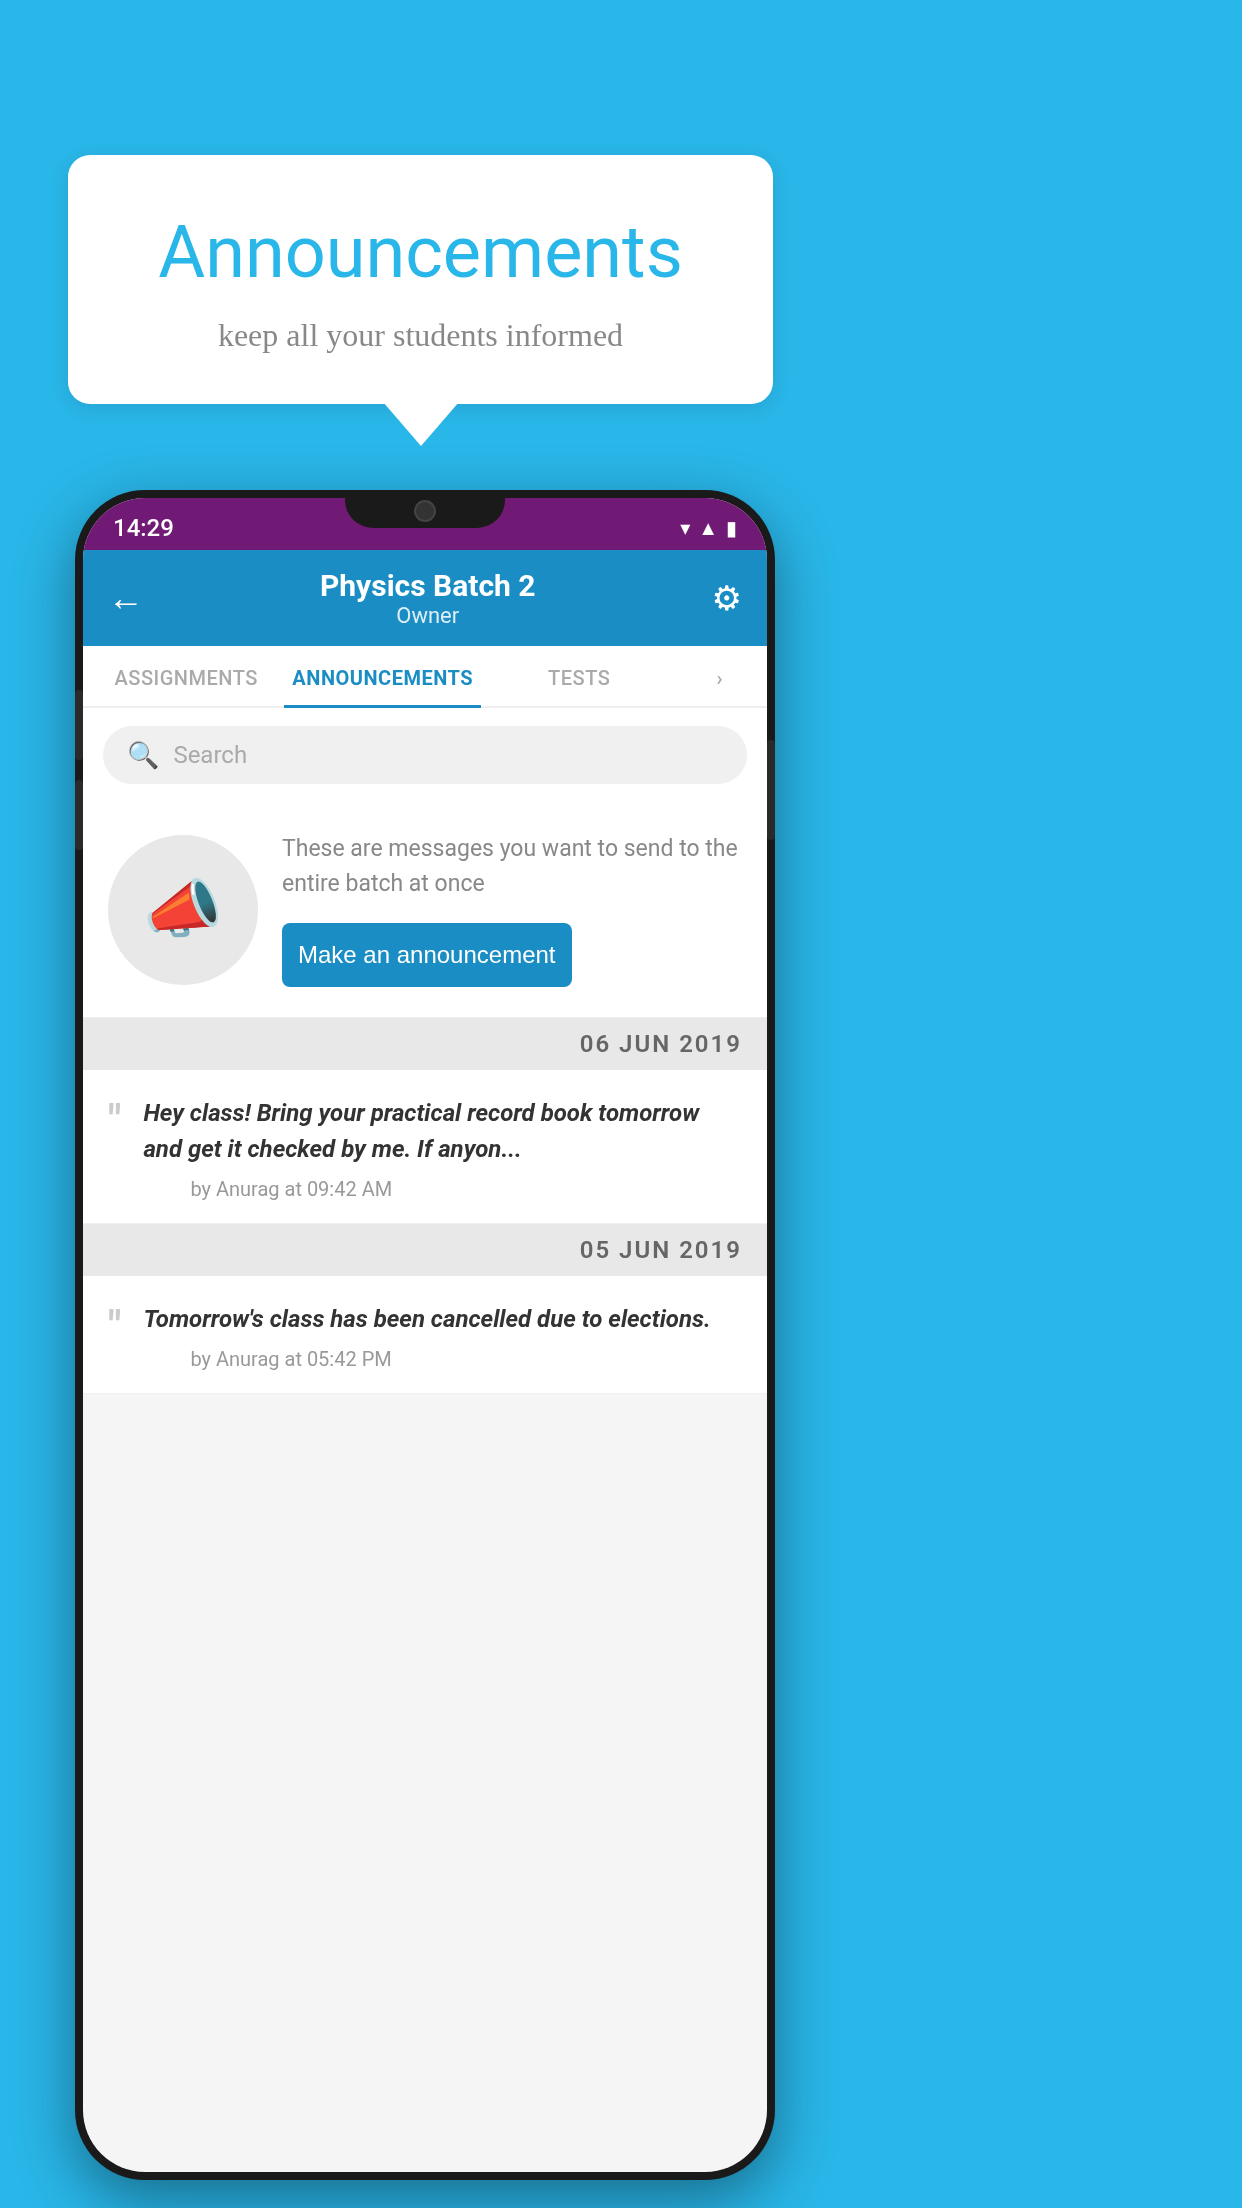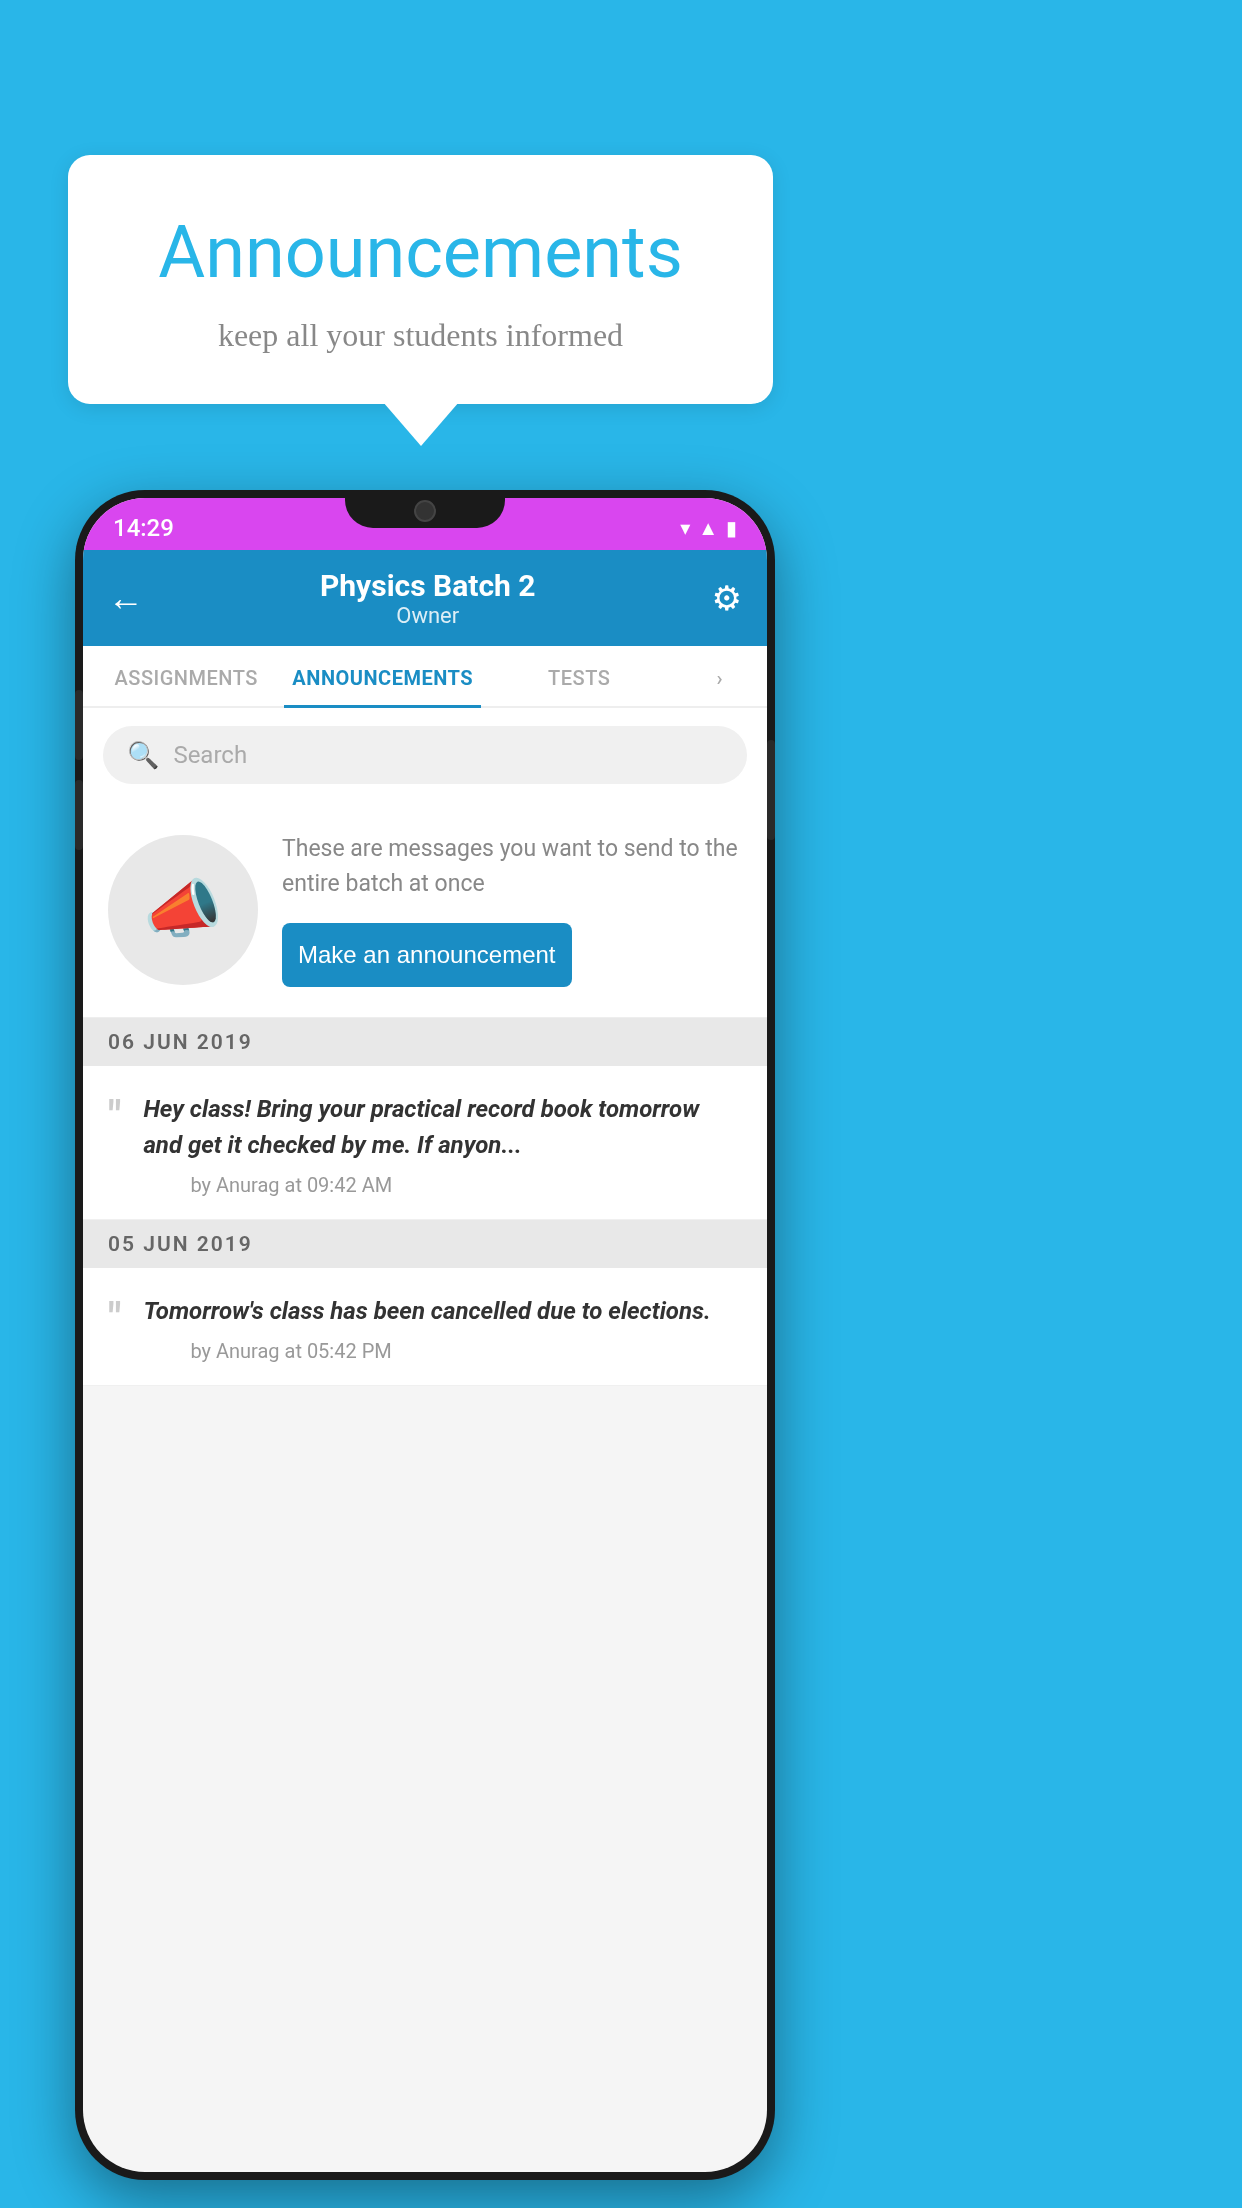--- a/index.html
+++ b/index.html
@@ -99,21 +99,21 @@
       left: 8px;
       right: 8px;
       bottom: 8px;
       background: #f5f5f5;
       border-radius: 62px;
       overflow: hidden;
     }
 
     
     .status-bar {
-      background: #d946ef;
+      background: #701a75;
       height: 52px;
       display: flex;
       align-items: center;
       justify-content: space-between;
       padding: 0 30px;
       padding-top: 8px;
       text-align: right;
     }
 
     .status-time {
@@ -278,24 +278,25 @@
       font-size: 24px;
       font-weight: 500;
       cursor: pointer;
       display: inline-block;
     }
 
     
     .date-separator {
       background: #e8e8e8;
       padding: 12px 25px;
-      font-size: 21px;
+      font-size: 24px;
       font-weight: 600;
       color: #666;
       letter-spacing: 2px;
+      text-align: right;
     }
 
     
     .announcement-item {
       background: white;
       padding: 25px 25px 22px;
       display: flex;
       align-items: flex-start;
       gap: 22px;
       border-bottom: 1px solid #f0f0f0;

